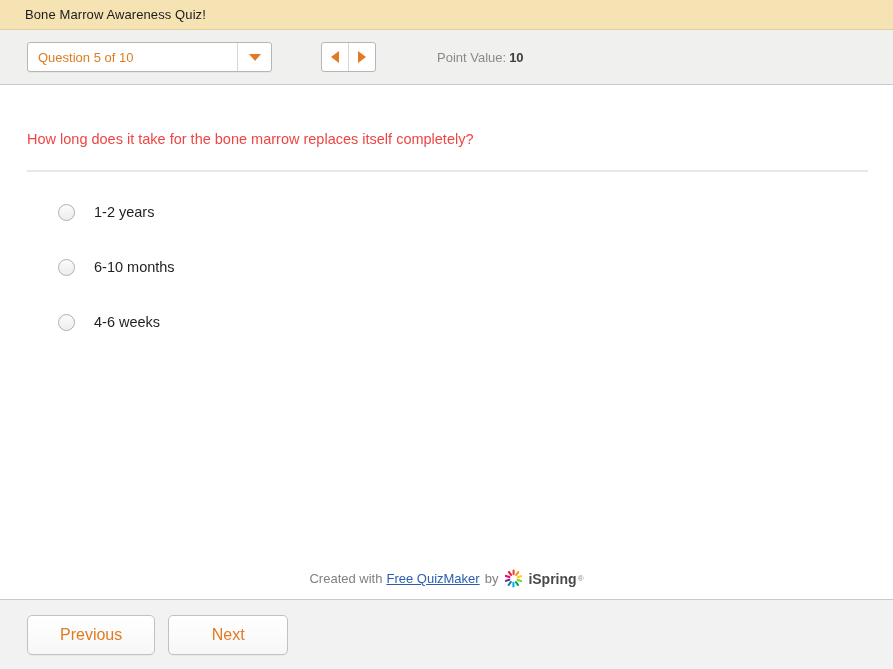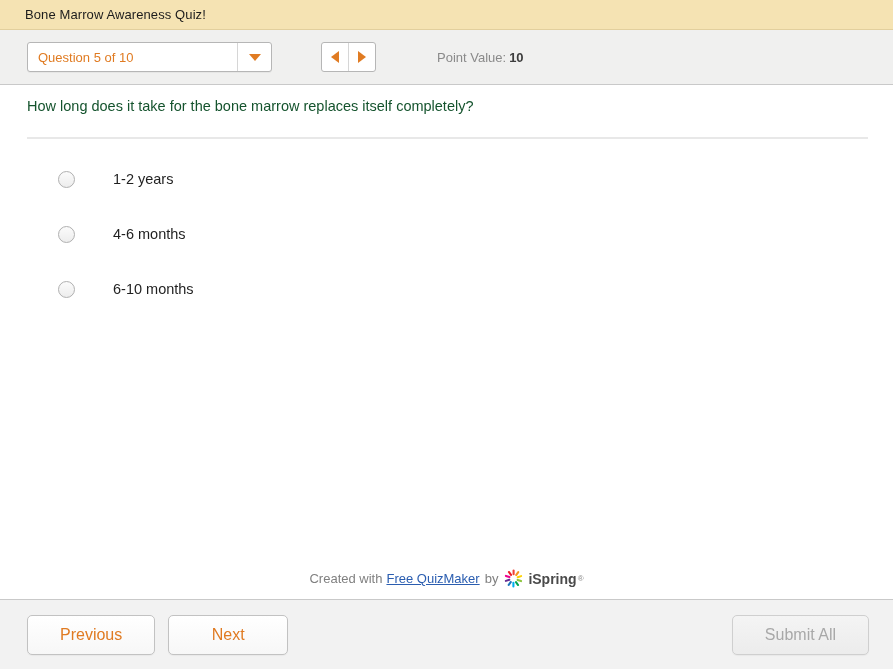--- a/index.html
+++ b/index.html
@@ -147,42 +147,41 @@
   }
 
   
   .content {
     flex: 1 1 auto;
     position: relative;
     background: #ffffff;
     overflow: hidden;
   }
   .question-text {
-    padding: 11px 27px 0 27px;
+    padding: 44px 27px 0 27px;
     font-size: 14.5px;
-    color: #14532d;
+    color: #ef4444;
     line-height: 1.4;
   }
   .question-divider {
     margin: 21px 25px 0 27px;
     height: 2px;
     background: #e8e8e8;
   }
   .answers {
     margin: 25px 0 0 0;
     padding: 0 0 0 58px;
     list-style: none;
   }
   .answer-item {
     display: flex;
     align-items: center;
     height: 30px;
     margin-bottom: 25px;
     cursor: pointer;
-    gap: 19px;
   }
   .radio {
     width: 17px;
     height: 17px;
     border-radius: 50%;
     border: 1px solid #b0b0b0;
     background: linear-gradient(180deg, #fbfbfb 0%, #ededed 100%);
     box-sizing: border-box;
     flex: 0 0 auto;
   }
@@ -301,25 +300,25 @@
     <div class="question-text">How long does it take for the bone marrow replaces itself completely?</div>
     <div class="question-divider"></div>
 
     <ul class="answers">
       <li class="answer-item">
         <span class="radio"></span>
         <span class="answer-label">1-2 years</span>
       </li>
       <li class="answer-item">
         <span class="radio"></span>
-        <span class="answer-label">4-6 months</span>
+        <span class="answer-label">6-10 months</span>
       </li>
       <li class="answer-item">
         <span class="radio"></span>
-        <span class="answer-label">6-10 months</span>
+        <span class="answer-label">4-6 weeks</span>
       </li>
     </ul>
 
     <div class="branding">
       <span>Created with</span>
       <a class="brand-link">Free QuizMaker</a>
       <span class="brand-by">by</span>
       <svg class="ispring-logo" width="19" height="19" viewBox="0 0 40 40">
         <g>
           <rect x="18" y="1" width="4.4" height="12" rx="2.2" fill="#ef4136" transform="rotate(0 20 20)"></rect>
@@ -336,16 +335,15 @@
       </svg>
       <span class="brand-name">iSpring</span>
       <span class="brand-tm">®</span>
     </div>
 
   </div>
 
   <div class="footer">
     <button class="btn btn-prev">Previous</button>
     <button class="btn btn-next">Next</button>
-    <button class="btn btn-submit">Submit All</button>
   </div>
 
 </div>
 
 </body></html>

